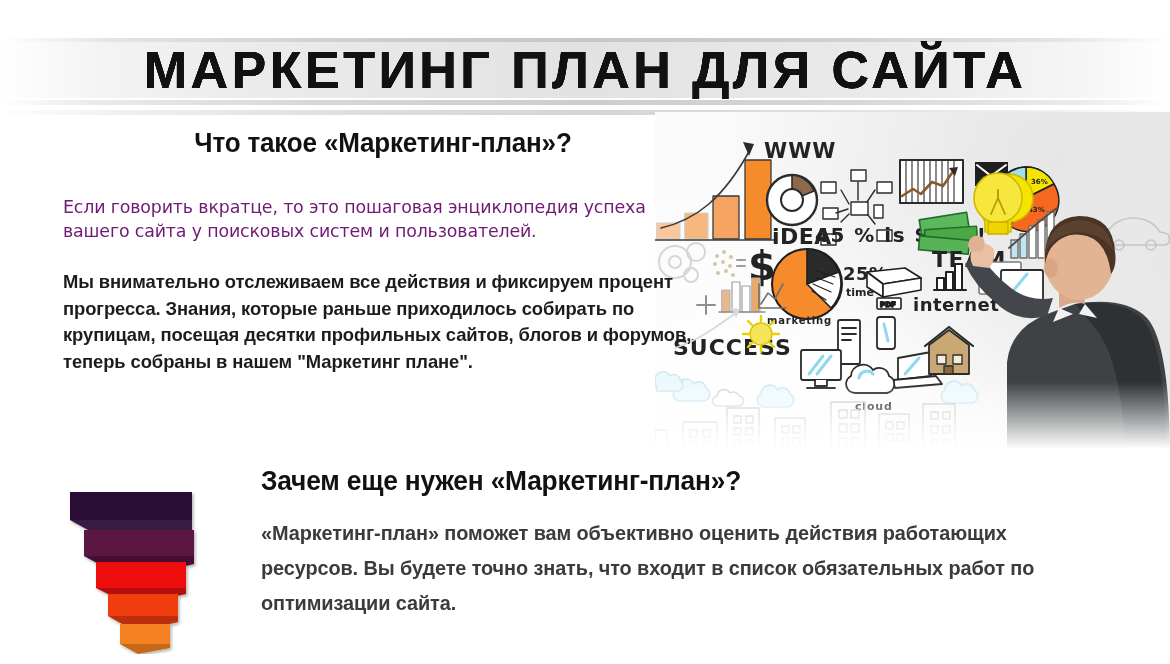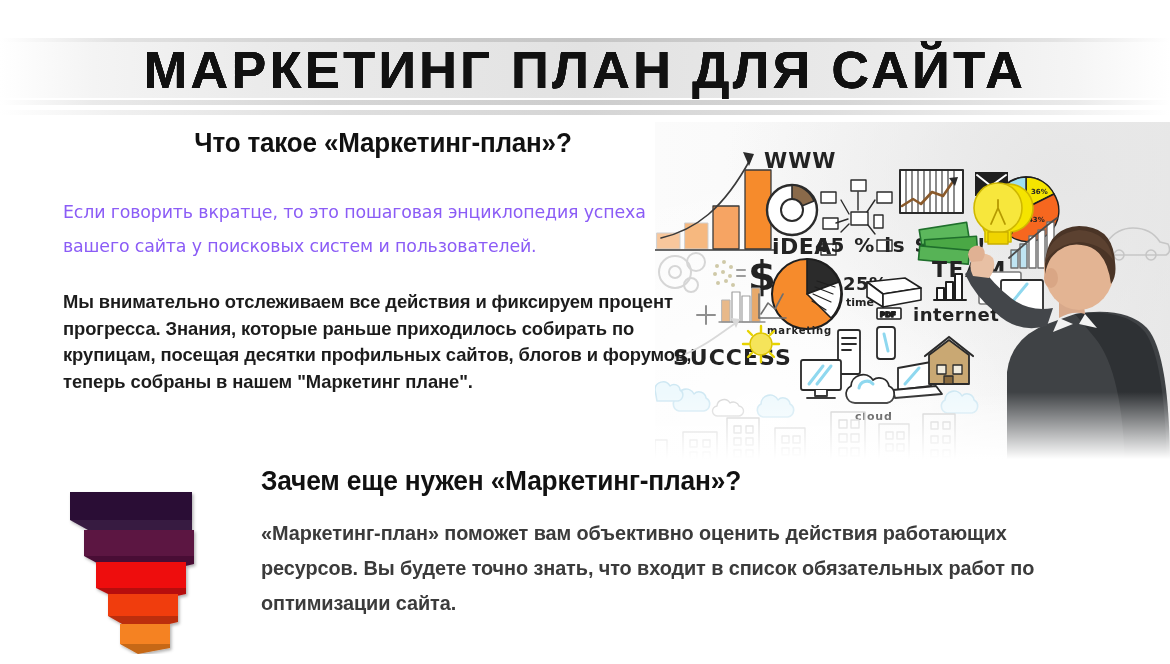--- a/index.html
+++ b/index.html
@@ -90,43 +90,43 @@
     line-height: 33px;
     letter-spacing: -0.2px;
     color: #111111;
     text-align: center;
     transform: scaleX(0.93);
     transform-origin: center;
   }
   .para {
     font-family: "DejaVu Sans", "Liberation Sans", sans-serif;
     font-size: 17.4px;
-    line-height: 34px;
-    color: #8b5cf6;
+    line-height: 24px;
+    color: #701a75;
     letter-spacing: -0.15px;
   }
   .para--1 { margin-top: 36px; }
   .para--2 { margin-top: 26px; }
   .para--3 {
     margin-top: 26px;
     font-family: "Liberation Sans Narrow", "Liberation Sans", sans-serif;
     font-weight: 700;
     font-size: 18.6px;
     line-height: 26.5px;
     letter-spacing: -0.1px;
     color: #1c1c1c;
     transform: scaleX(0.99);
     transform-origin: left;
   }
 
   
   .photo {
     position: absolute;
     left: 655px;
-    top: 122px;
+    top: 112px;
     width: 515px;
     height: 348px;
     overflow: hidden;
     background:
       linear-gradient(to bottom, rgba(255,255,255,0) 72%, #ffffff 99%),
       linear-gradient(to right, rgba(255,255,255,0.0) 0%, rgba(255,255,255,0) 55%, rgba(236,236,236,0.55) 100%),
       #fcfcfc;
   }
   .photo .wall {
     position: absolute; inset: 0;

